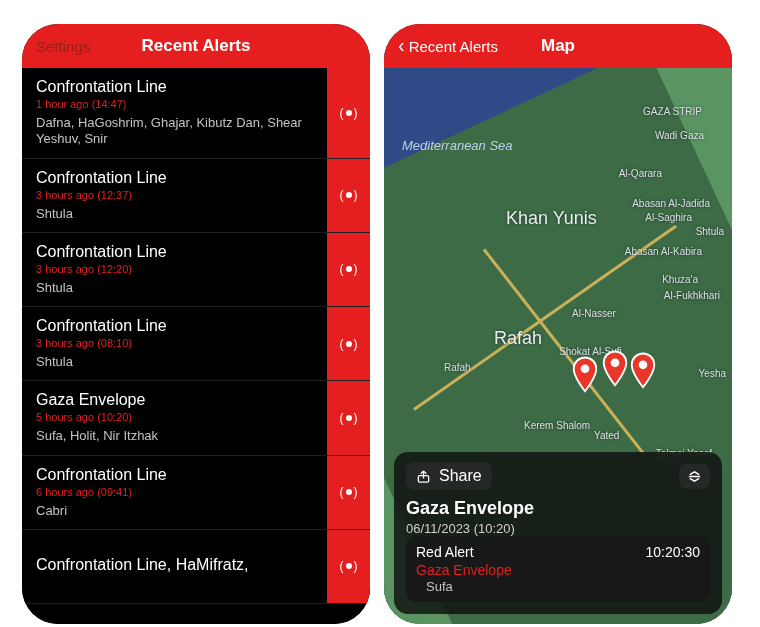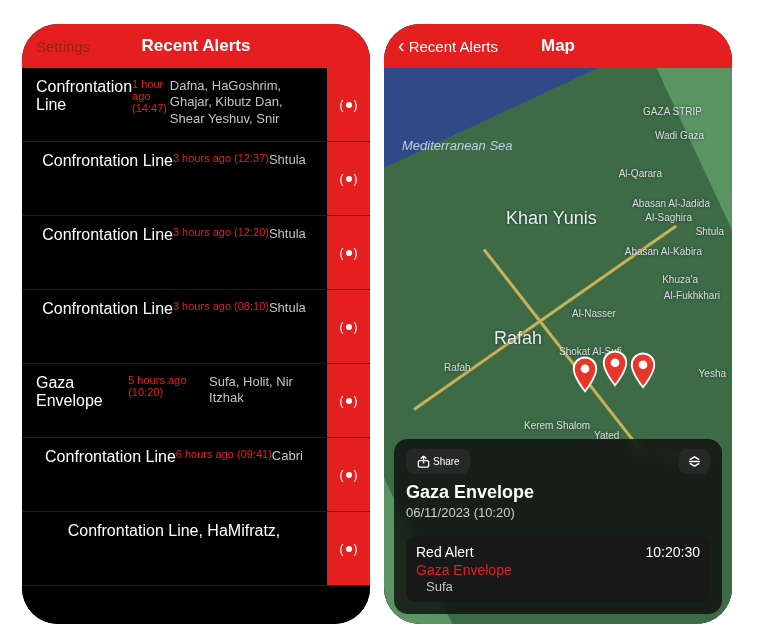--- a/index.html
+++ b/index.html
@@ -56,21 +56,21 @@
   }
   .row {
     display: flex;
     border-bottom: 1px solid #1e1e1e;
     min-height: 74px;
   }
   .row .body {
     flex: 1;
     padding: 10px 14px 10px 14px;
     display: flex;
-    flex-direction: row;
+    flex-direction: column;
     justify-content: center;
   }
   .row .title-line {
     color: #fff;
     font-size: 16px;
     margin-bottom: 2px;
   }
   .row .time-line {
     color: #e51f1f;
     font-size: 11px;
@@ -154,26 +154,26 @@
     justify-content: space-between;
     align-items: center;
     margin-bottom: 8px;
   }
   .pill {
     background: #2a2a2acc;
     border-radius: 8px;
     padding: 5px 10px;
     display: flex;
     align-items: center;
-    gap: 2px;
-    font-size: 10px;
+    gap: 8px;
+    font-size: 16px;
   }
   .pill.icon-only { padding: 5px 8px; }
   .card h3 { font-size: 18px; font-weight: 700; margin-bottom: 2px; }
-  .card .sub { font-size: 13px; color: #d0d0d0; margin-bottom: 16px; }
+  .card .sub { font-size: 13px; color: #d0d0d0; margin-bottom: 0; }
   .sub-card {
     background: #181818;
     border-radius: 10px;
     padding: 8px 10px;
   }
   .sub-card .top {
     display: flex; justify-content: space-between;
     font-size: 14px; color: #fff; margin-bottom: 2px;
   }
   .sub-card .red { color: #e51f1f; font-size: 14px; margin-bottom: 1px; }

